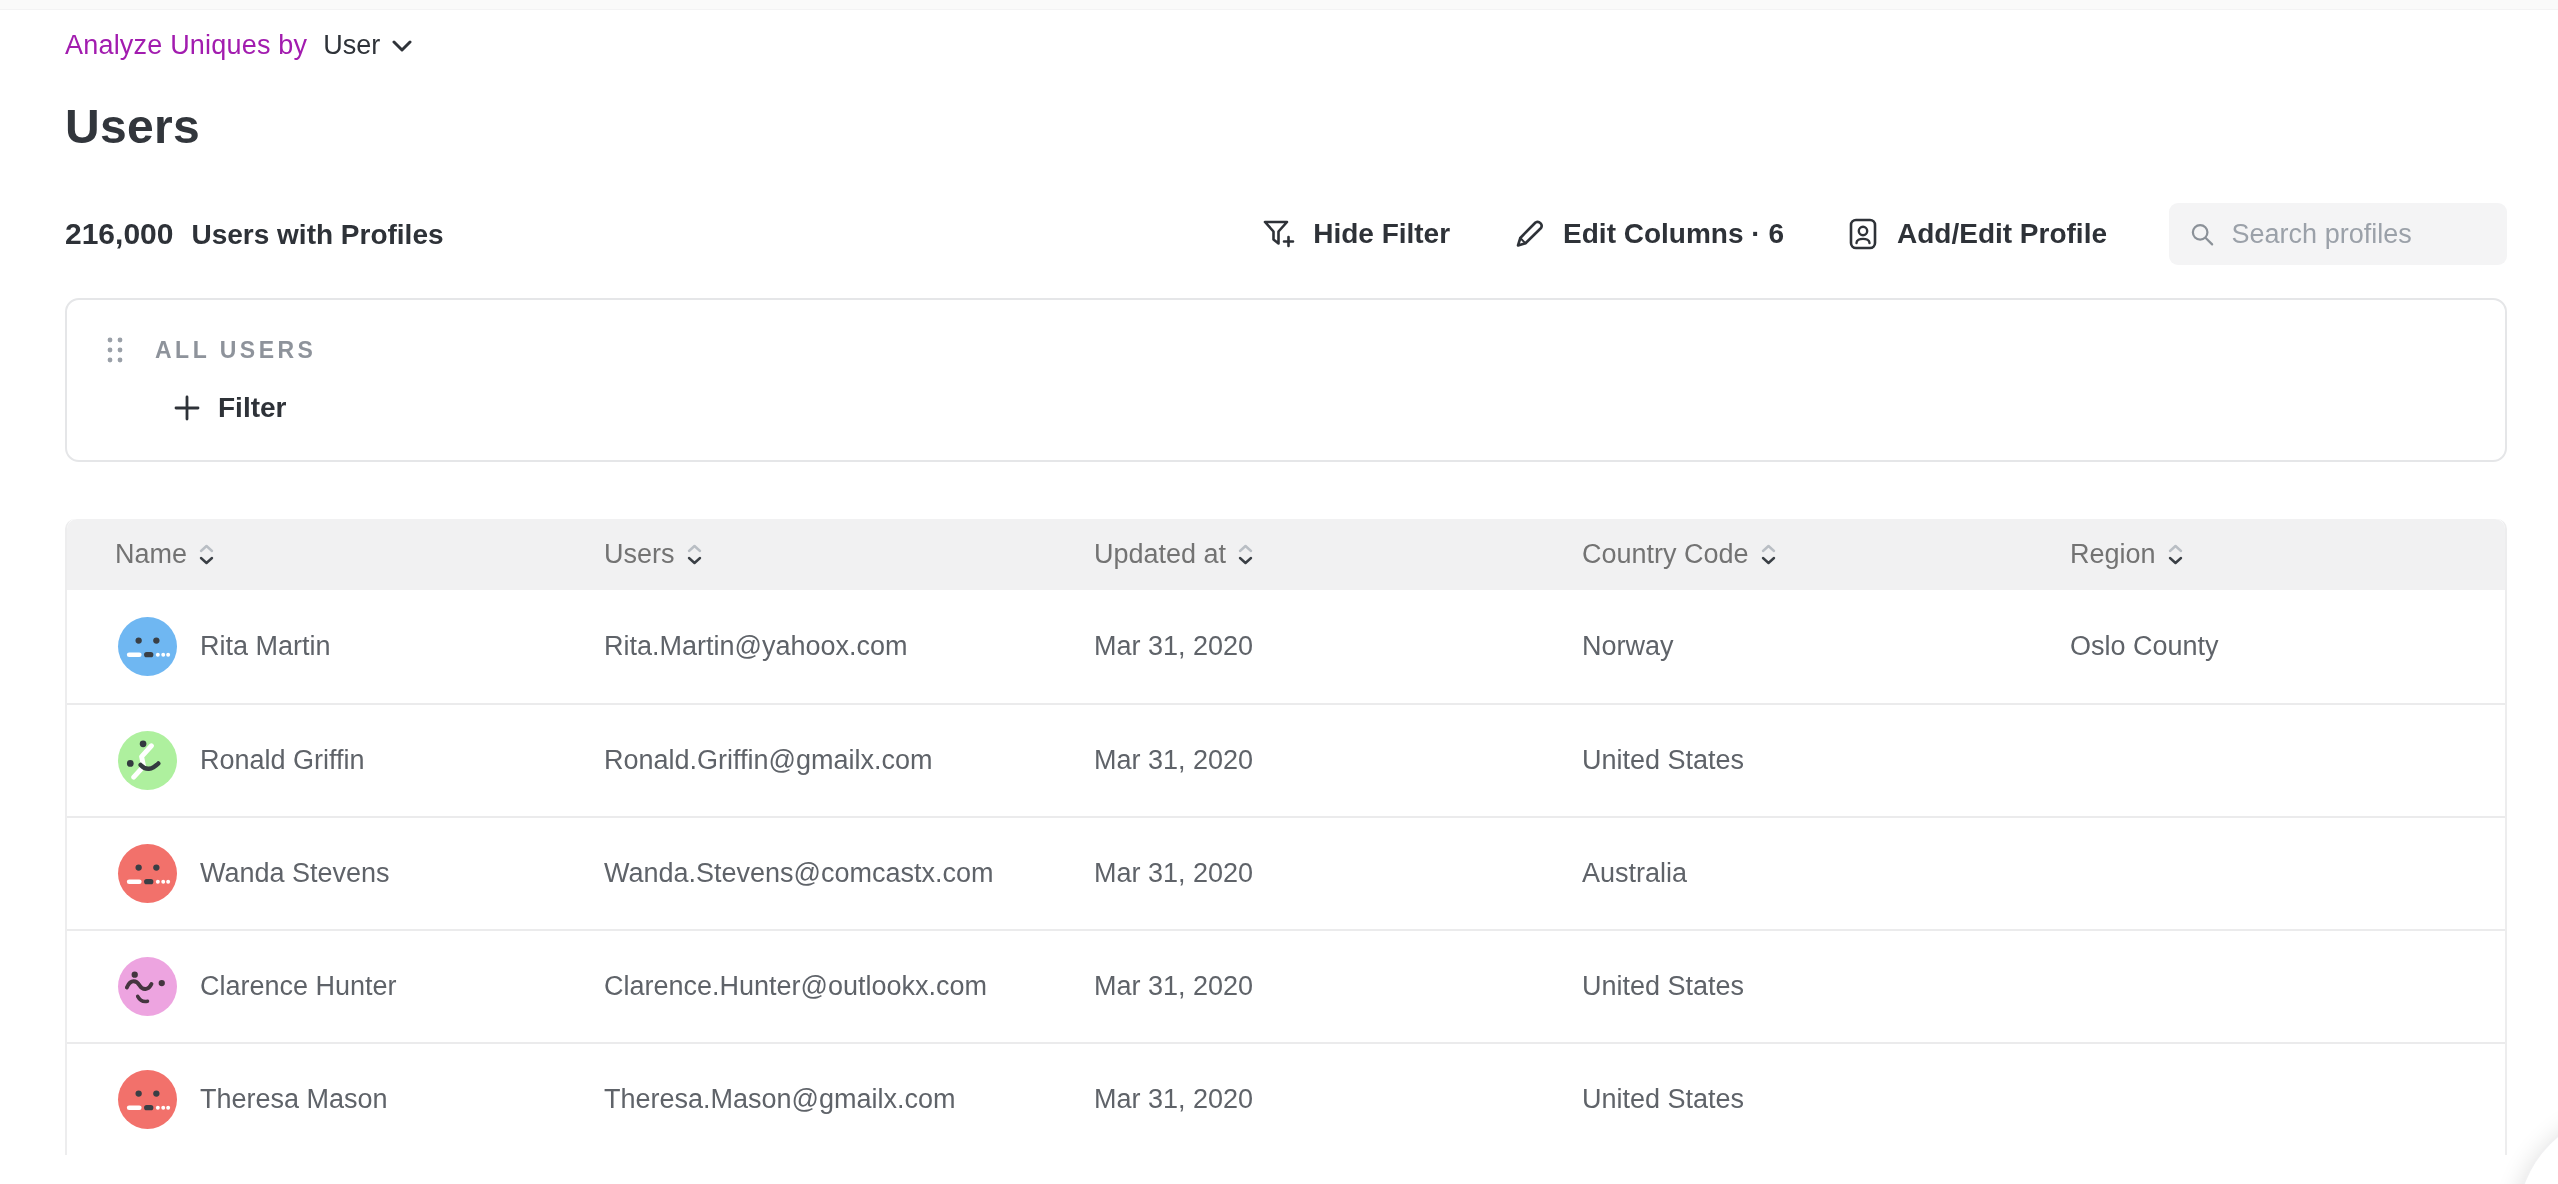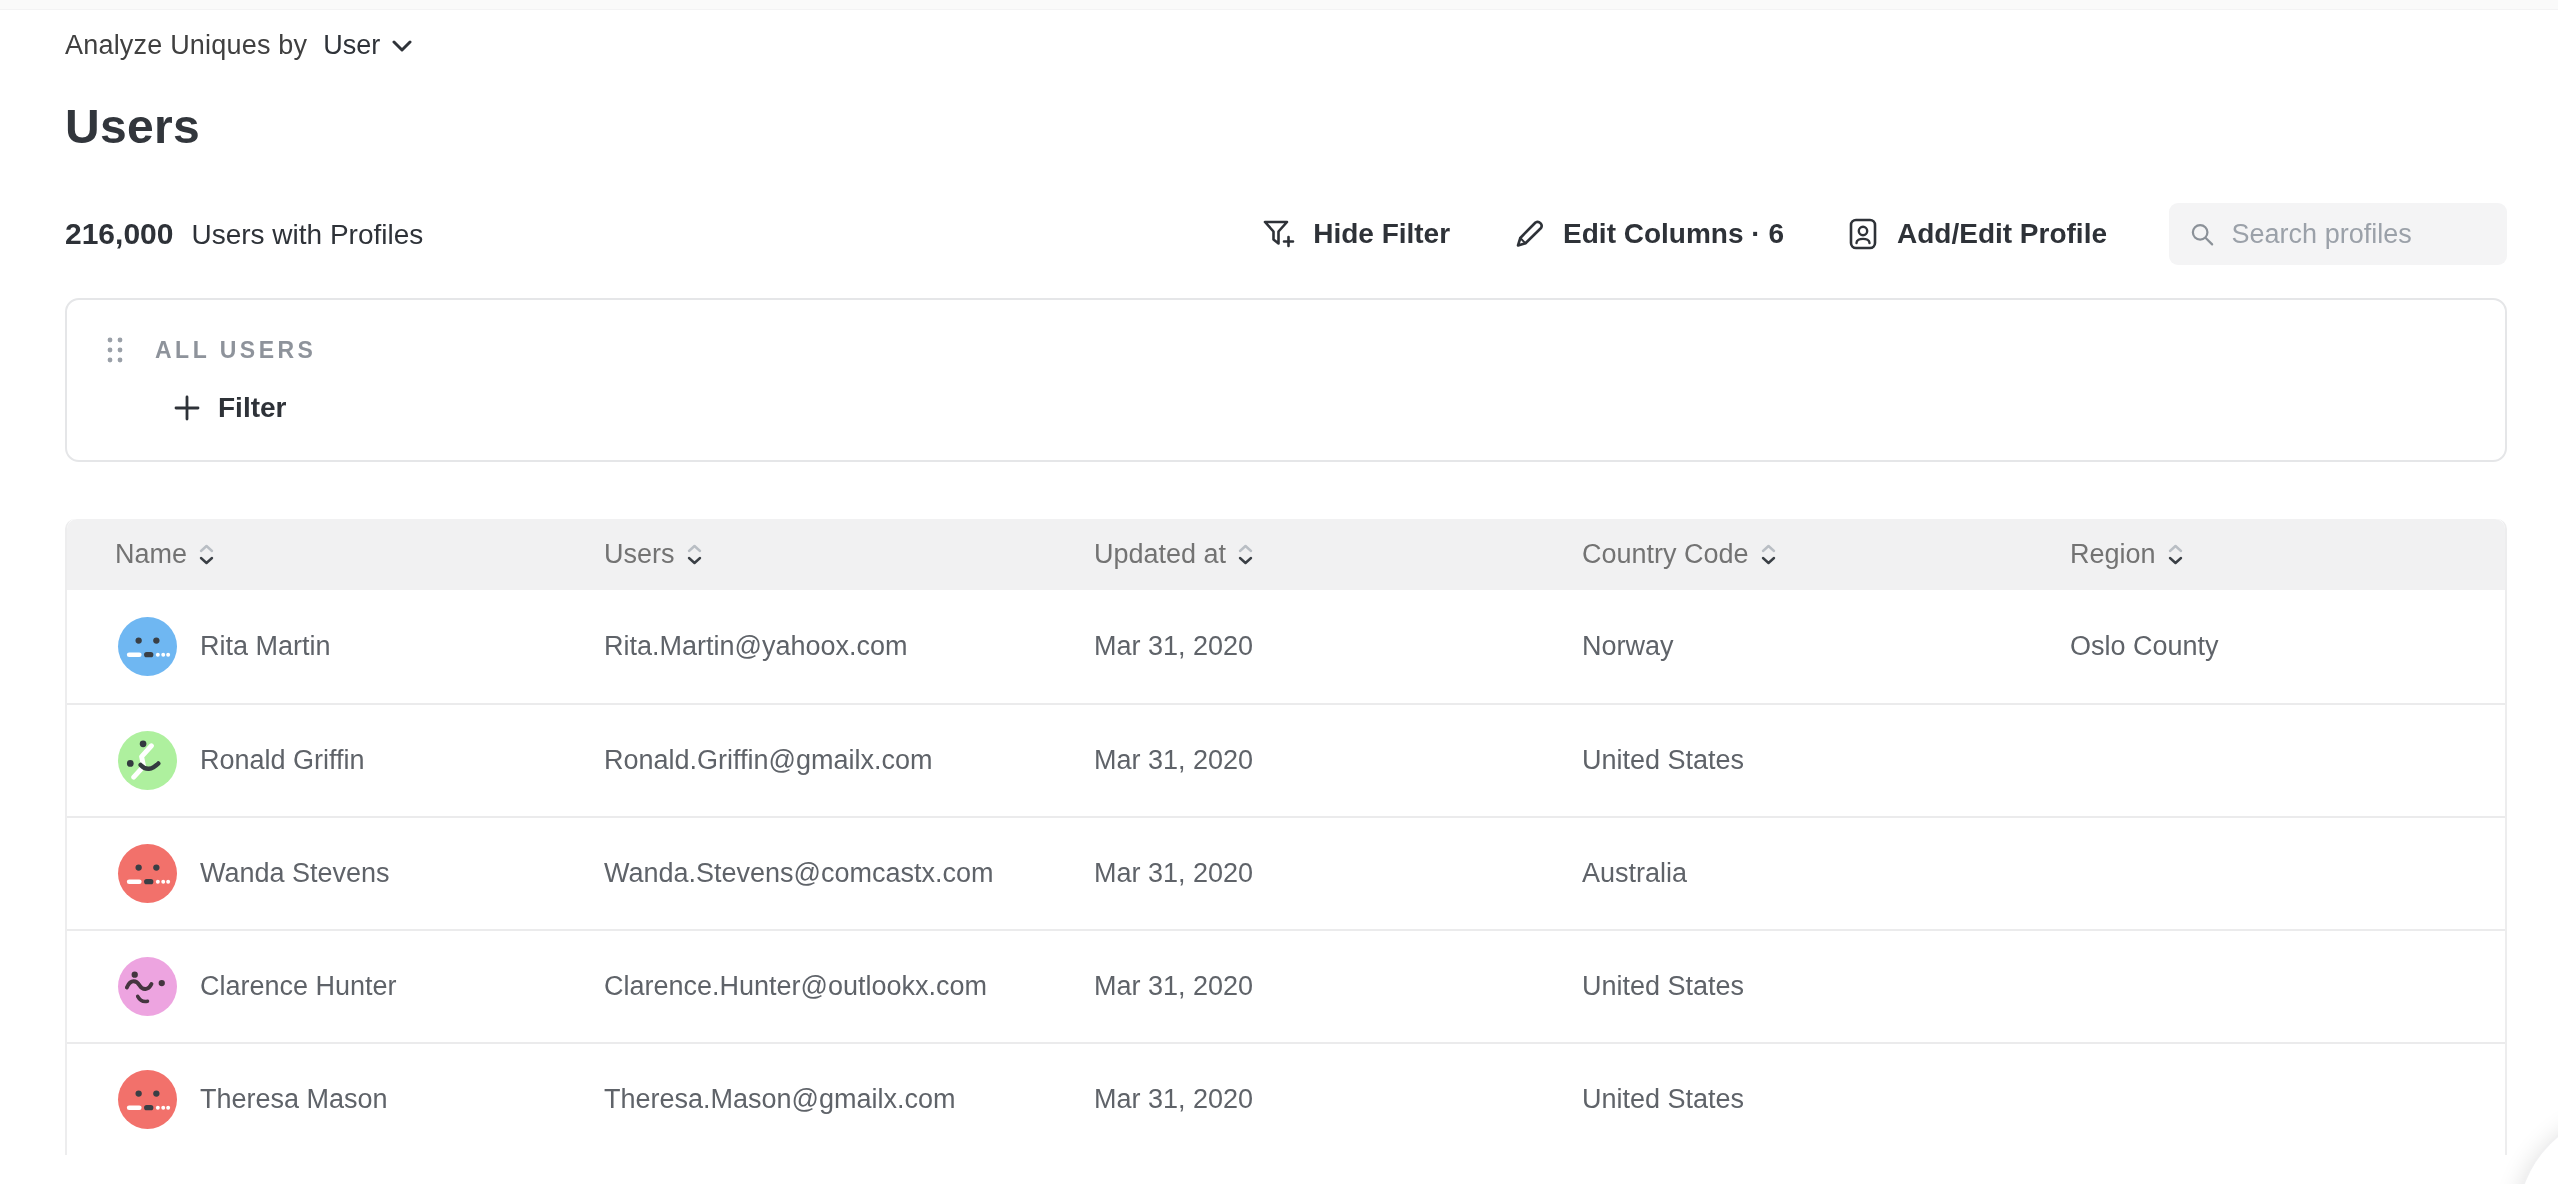--- a/index.html
+++ b/index.html
@@ -3,33 +3,33 @@
 <meta charset="utf-8">
 <style>
   * { margin:0; padding:0; box-sizing:border-box; }
   html,body { width:2558px; height:1184px; overflow:hidden; background:#fff;
     font-family:"Liberation Sans", sans-serif; }
   .top-strip { height:10px; width:100%; background:#fafafa; border-bottom:1px solid #f3f3f4; }
   .page { padding:0 51px 0 65px; }
 
   
   .analyze-row { margin-top:20px; display:flex; align-items:center; font-size:27px; }
-  .analyze-label { color:#404040; letter-spacing:.2px; }
+  .analyze-label { color:#a21caf; letter-spacing:.2px; }
   .analyze-select { display:flex; align-items:center; gap:12px; margin-left:16px; cursor:pointer; }
   .analyze-value { color:#2f3339; font-weight:400; }
   .chev { width:20px; height:12px; }
 
   
   .page-title { margin-top:38px; font-size:48px; font-weight:700; color:#32363c; letter-spacing:.3px; }
 
   
   .stats-row { margin-top:48px; display:flex; align-items:center; justify-content:space-between; height:64px; }
   .stats-left { display:flex; align-items:baseline; gap:18px; }
   .stat-count { font-size:30px; font-weight:700; color:#2e3238; }
-  .stat-label { font-size:28px; font-weight:400; color:#2e3238; }
+  .stat-label { font-size:28px; font-weight:700; color:#2e3238; }
   .toolbar { display:flex; align-items:center; gap:62px; }
   .tool-btn { display:flex; align-items:center; gap:17px; font-size:28px; font-weight:600;
     color:#2e3238; cursor:pointer; background:none; border:none; font-family:inherit; }
   .tool-btn svg { display:block; }
   .search-box { display:flex; align-items:center; width:338px; height:62px; background:#f4f4f5;
     border-radius:9px; padding:0 20px; gap:16px; }
   .search-box input { border:none; outline:none; background:transparent; font-size:27px;
     color:#3a3e44; width:100%; font-family:inherit; }
   .search-box input::placeholder { color:#9ba1a9; }
 

